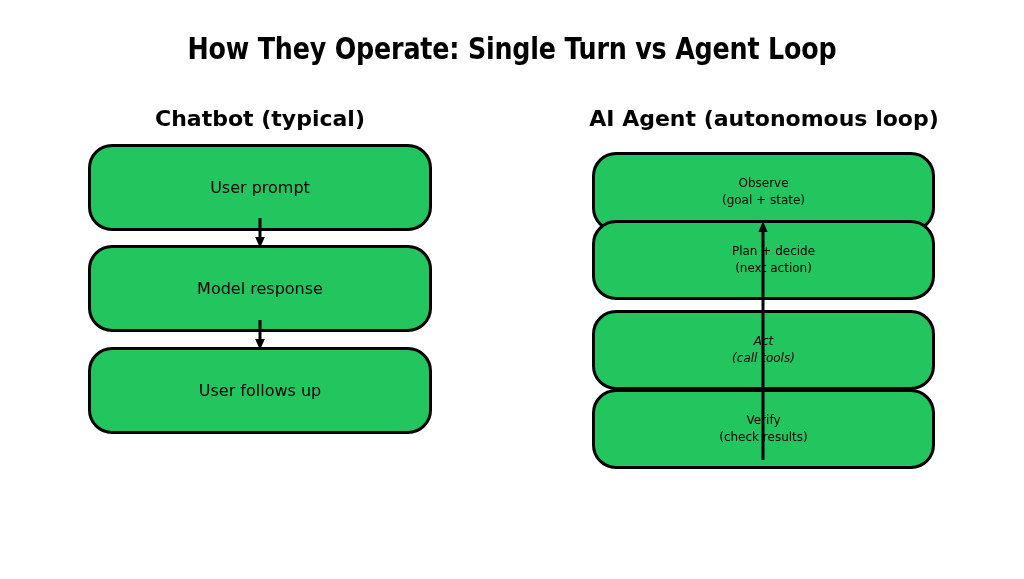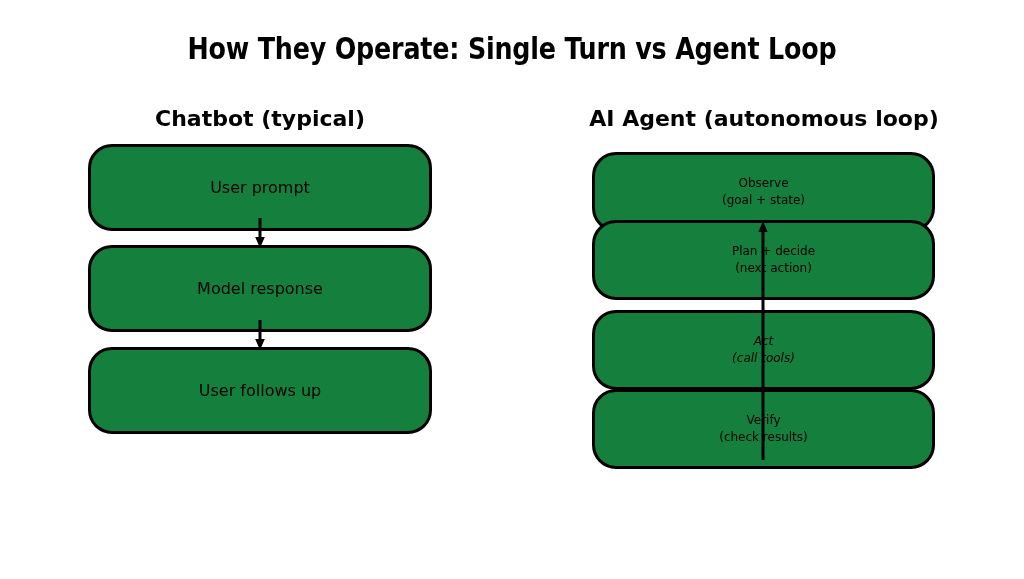--- a/index.html
+++ b/index.html
@@ -58,21 +58,21 @@
     top: 108px;
     width: 400px;
   }
 
   
   .node {
     position: absolute;
     box-sizing: border-box;
     border: 3px solid #000000;
     border-radius: 24px;
-    background: #15803d;
+    background: #22c55e;
     display: flex;
     align-items: center;
     justify-content: center;
     text-align: center;
   }
   .node .label {
     line-height: 19px;
     white-space: pre-line;
   }
 

